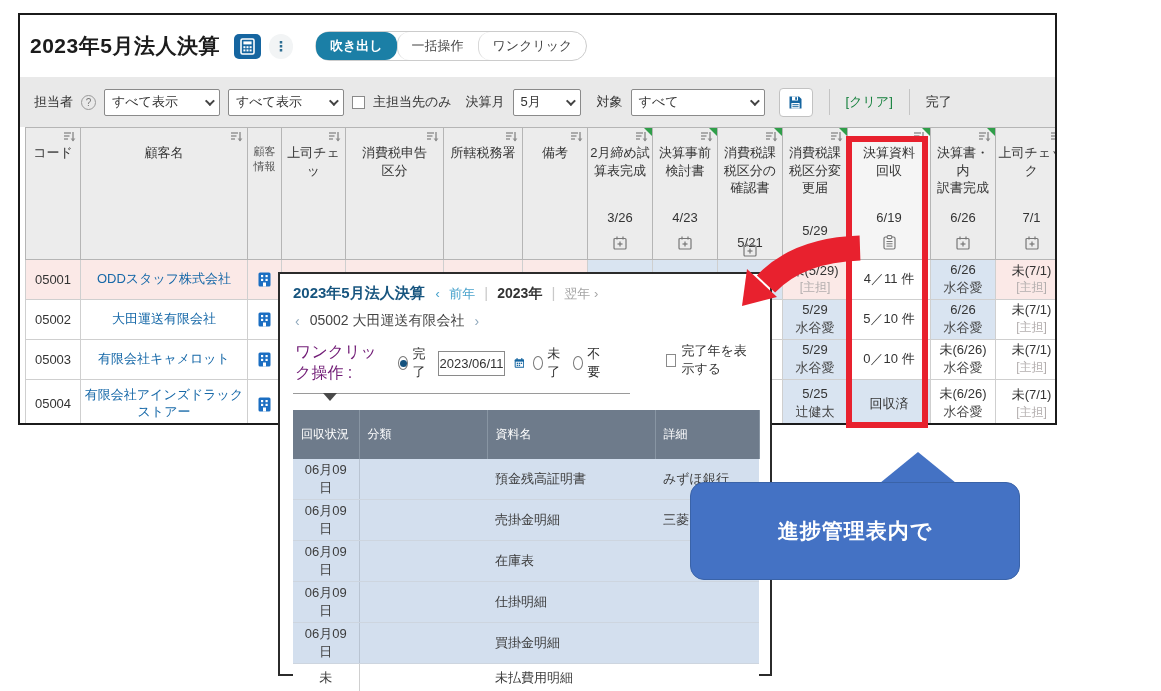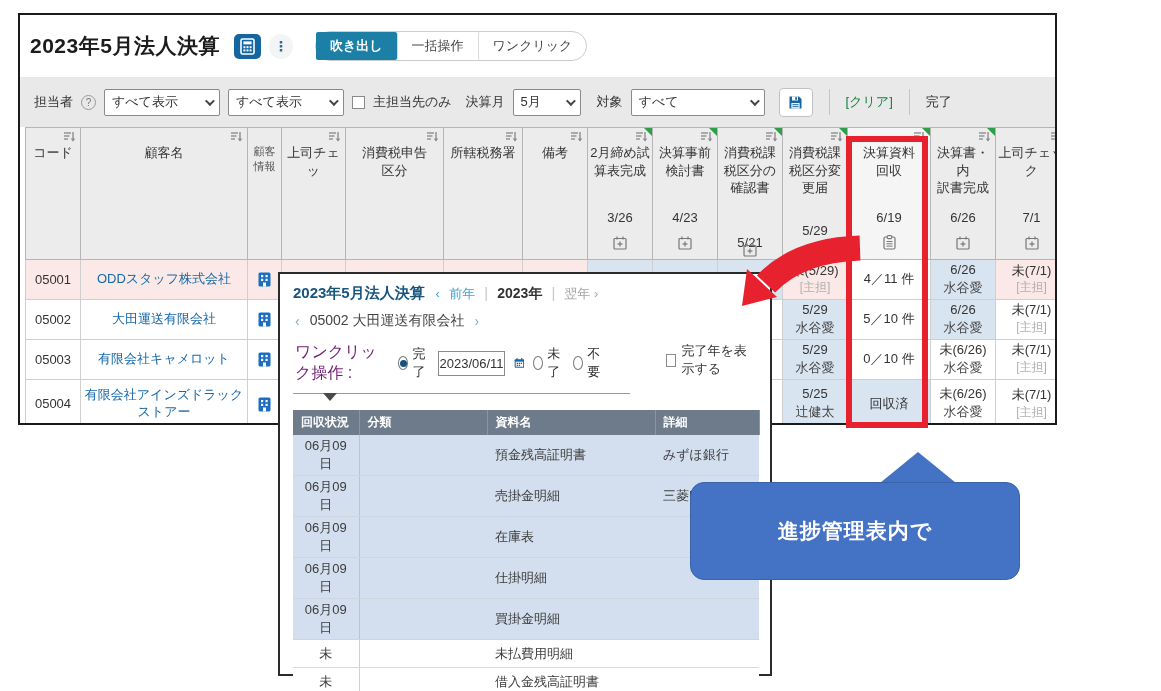--- a/index.html
+++ b/index.html
@@ -11,21 +11,21 @@
     border:2px solid #1b1b1b; background:#fff; overflow:hidden; }
 
   
   .titlebar { height:62px; display:flex; align-items:center; padding-left:10px; background:#fff; }
   .app-title { font-size:21px; font-weight:bold; color:#1c1c1c; letter-spacing:.5px; }
   .calc-btn { width:27px; height:25px; margin-left:14px; border-radius:5px; background:#1565a0;
     display:flex; align-items:center; justify-content:center; cursor:pointer; }
   .kebab-btn { width:24px; height:25px; margin-left:8px; border-radius:12px; background:#f2f4f5;
     display:flex; align-items:center; justify-content:center; color:#2e6e93; font-weight:bold; font-size:14px; }
   .pillgroup { display:flex; margin-left:22px; border:1px solid #cccccc; border-radius:16px; background:#fff; }
-  .pill { font-size:13px; padding:5px 14px; border-radius:2px; color:#444; white-space:nowrap; cursor:pointer; }
+  .pill { font-size:13px; padding:5px 14px; border-radius:12px; color:#444; white-space:nowrap; cursor:pointer; }
   .pill.active { background:#1b7fa6; color:#fff; font-weight:bold; }
   .pill + .pill { border-left:1px solid #d8d8d8; }
 
   
   .filterbar { height:50px; background:#e9e9e9; display:flex; align-items:center;
     padding-left:14px; gap:8px; font-size:13px; white-space:nowrap; }
   .help-icon { width:15px; height:15px; border:1px solid #999; border-radius:50%;
     font-size:10px; color:#777; display:inline-flex; align-items:center; justify-content:center; }
   .selectbox { background:#fff; border:1px solid #8a8a8a; border-radius:2px; height:27px;
     display:inline-flex; align-items:center; justify-content:space-between; padding:0 7px; gap:8px; cursor:pointer; }
@@ -81,22 +81,22 @@
     border-left:7px solid transparent; border-right:7px solid transparent; border-top:8px solid #4a4a4a; }
   .oc-label { font-size:16px; color:#701a75; }
   .radio { width:14px; height:14px; border:1px solid #777; border-radius:50%; background:#fff;
     display:inline-flex; align-items:center; justify-content:center; }
   .radio.sel::after { content:""; width:7px; height:7px; border-radius:50%; background:#14527e; }
   .oc-opt { display:inline-flex; align-items:center; gap:4px; font-size:13px; color:#333; cursor:pointer; }
   .date-box { border:1px solid #8a8a8a; height:25px; width:88px; font-size:13px; text-align:center;
     display:inline-flex; align-items:center; justify-content:center; background:#fff; }
   .oc-check { margin-left:36px; display:inline-flex; gap:5px; align-items:center; font-size:13px; }
   table.ptable { border-collapse:collapse; table-layout:fixed; width:466px; margin-top:16px; }
-  table.ptable th { background:#6e7b8b; color:#fff; font-weight:bold; font-size:12px;
-    text-align:left; padding:4px 8px; height:23px; border-right:1px solid #8895a3; }
+  table.ptable th { background:#6e7b8b; color:#fff; font-weight:normal; font-size:12px;
+    text-align:left; padding:16px 8px; height:23px; border-right:1px solid #8895a3; }
   table.ptable td { font-size:13px; height:28px; padding:2px 8px; border-bottom:1px solid #cdd5df; color:#3c3c3c; }
   tr.collected td { background:#d3dfee; }
   tr.pending td { background:#fff; border-bottom:1px solid #d9d9d9; }
   td.p-status { text-align:center; border-right:1px solid #b9c4d2; }
   tr.pending td.p-status { border-right:1px solid #cfcfcf; }
 
   
   #redbox { position:absolute; left:846px; top:136px; width:82px; height:292px;
     border:6px solid #e8212e; z-index:30; pointer-events:none; }
   #arrow-svg { position:absolute; left:700px; top:228px; z-index:40; pointer-events:none; }

